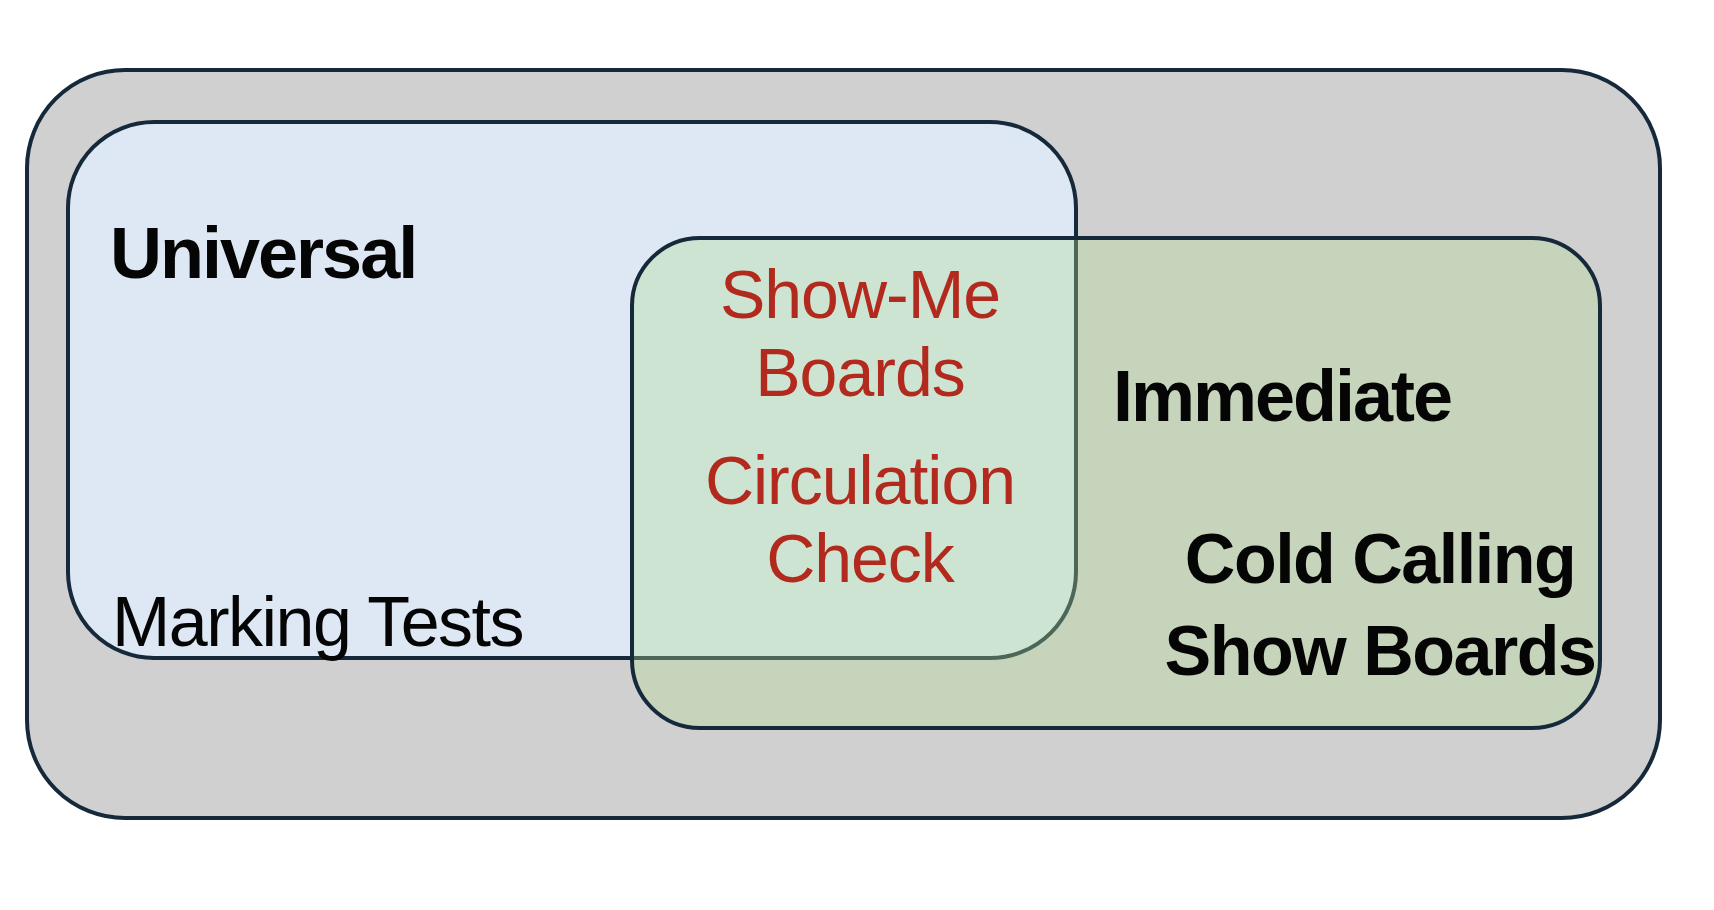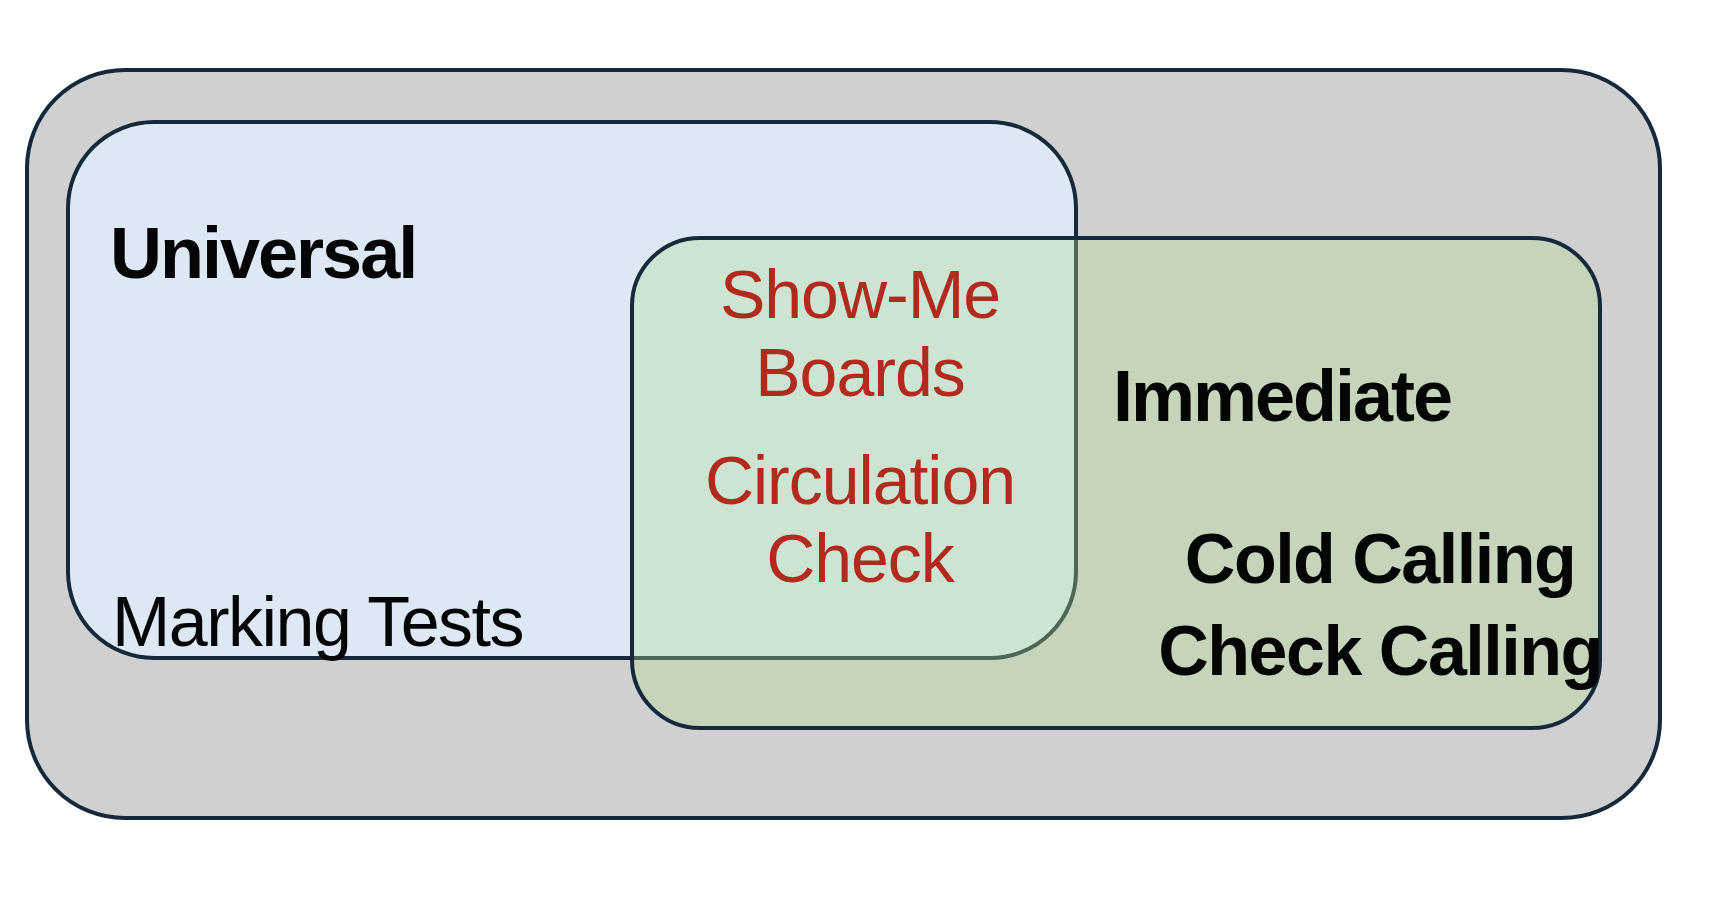--- a/index.html
+++ b/index.html
@@ -126,16 +126,16 @@
 
   <div class="label intersection-items">
     <span class="para">Show-Me Boards</span>
     <span class="para">Circulation Check</span>
   </div>
 
   <div class="label set-title immediate-title">Immediate</div>
 
   <div class="label item-list immediate-items">
     <span class="line">Cold Calling</span>
-    <span class="line">Check Calling</span>
+    <span class="line">Show Boards</span>
   </div>
 
 </div>
 
 </body></html>

